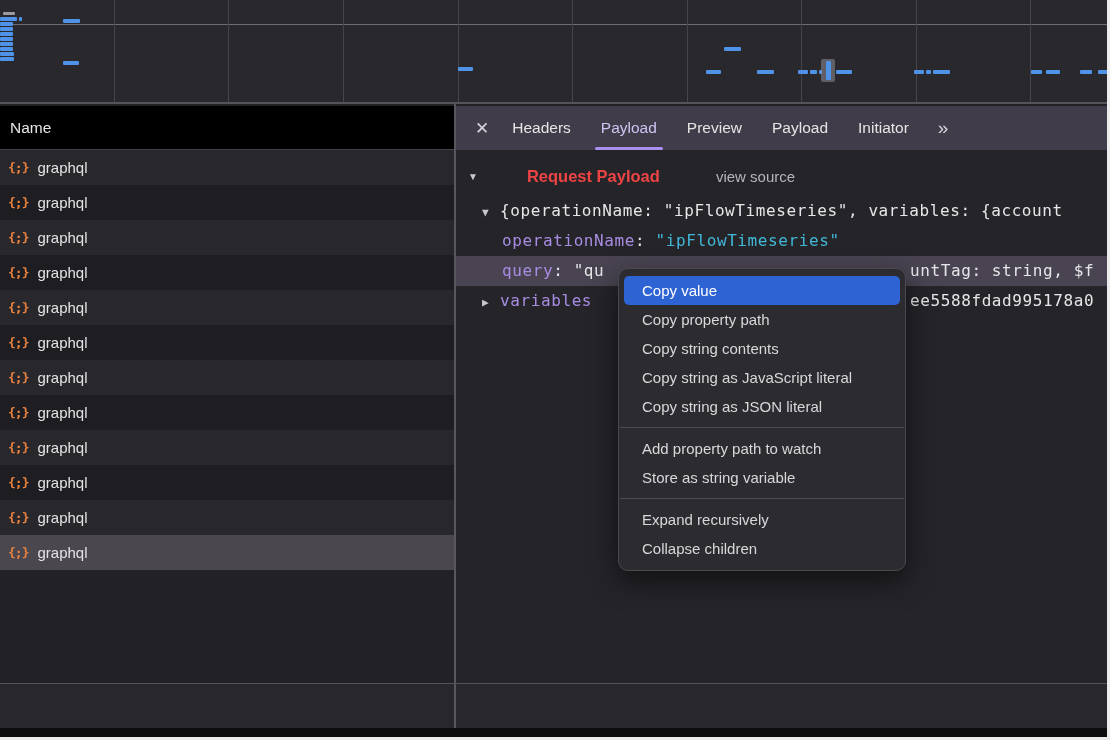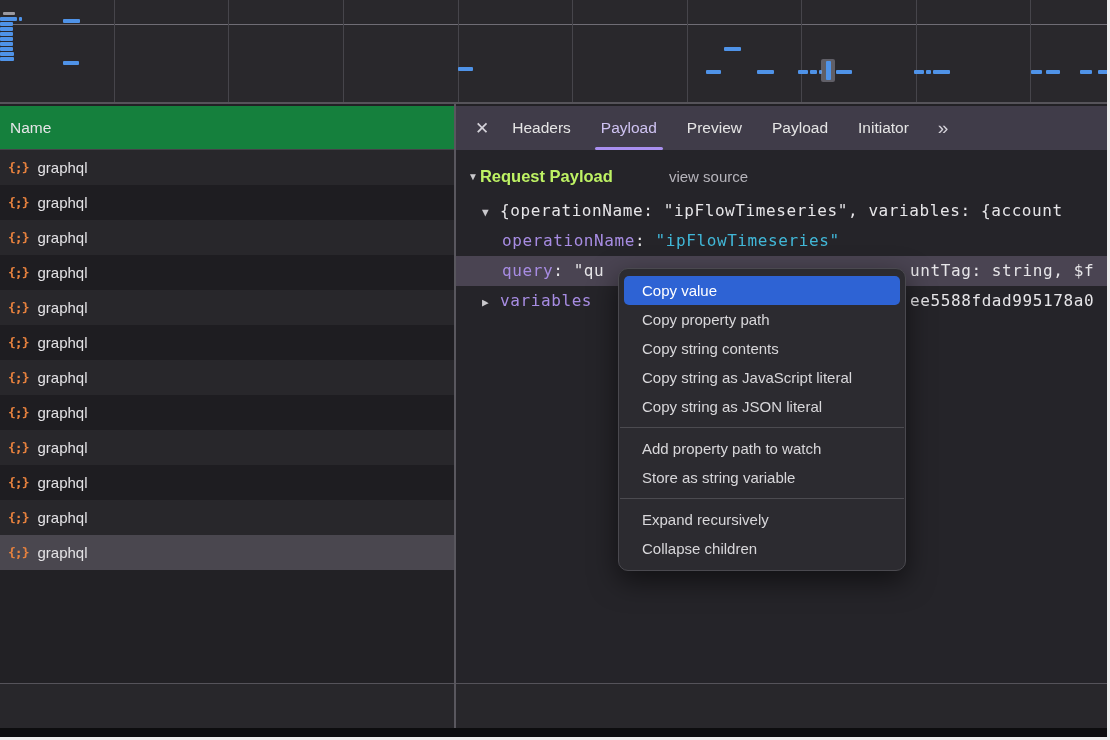--- a/index.html
+++ b/index.html
@@ -16,21 +16,21 @@
   .ov-gray-bar { position:absolute; height:3px; border-radius:1px; background:#9a99a0; }
   .ov-marker { position:absolute; background:rgba(165,162,175,.45); border-radius:2px; }
   .ov-marker-tick { position:absolute; background:var(--bar-blue,#4f93e8); border-radius:1px; }
 
   
   .main { position:absolute; left:0; top:106px; right:0; bottom:0; display:flex; }
   .v-divider { position:absolute; left:454px; top:104px; width:2px; height:624px; background:#59575e; z-index:5; }
 
   
   .left-panel { width:454px; display:flex; flex-direction:column; background:#222125; }
-  .list-header { height:44px; background:#15803d; border-bottom:1px solid #454349;
+  .list-header { height:44px; background:#000000; border-bottom:1px solid #454349;
                  display:flex; align-items:center; padding-left:10px;
                  color:#e6e5e8; font-size:15.5px; }
   .net-row { height:35px; display:flex; align-items:center; padding-left:8px; gap:9px; }
   .net-row.even { background:#28272b; }
   .net-row.odd  { background:#1e1d21; }
   .net-row.selected { background:#4a474f; }
   .req-icon { font-family:"DejaVu Sans Mono", monospace; font-weight:bold; font-size:13px;
               color:var(--icon-orange,#e8823e); letter-spacing:-1px; }
   .req-label { color:#e3e2e5; font-size:15px; }
 
@@ -44,21 +44,21 @@
   .tab.active { color:var(--tab-active-text,#cfc3f2); }
   .tab.active::after { content:""; position:absolute; left:9px; right:9px; bottom:0;
          height:3px; border-radius:2px; background:var(--accent-purple,#a98ff0); }
   .overflow { color:#d5d3da; font-size:19px; letter-spacing:-2px; margin-left:14px; }
 
   .detail-body { position:relative; flex:1; overflow:hidden;
                  font-family:"DejaVu Sans Mono", monospace; }
   .section-row { display:flex; align-items:center; height:46px; padding:6px 0 0 14px;
                  font-family:"Liberation Sans", sans-serif; }
   .tri { color:#c9c8cc; font-size:10px; margin-right:2px; }
-  .section-title { color:#bef264; font-size:16.5px; font-weight:bold; }
+  .section-title { color:#ef4444; font-size:16.5px; font-weight:bold;margin-left:47px; }
   .view-source { color:#b6b4bb; font-size:15px; margin-left:56px; }
   .tree-row { position:relative; height:30px; line-height:30px; white-space:nowrap;
               overflow:hidden; font-size:16px; letter-spacing:.6px; color:#dcdbdf; }
   .tree-row .tri { display:inline-block; width:16px; font-size:11px; letter-spacing:0; }
   .pad1 { padding-left:28px; }
   .pad2 { padding-left:48px; }
   .tree-row.highlight { background:#4a4452; }
   .key { color:var(--key-purple,#a78ce2); }
   .str { color:var(--string-cyan,#41b7d7); }
   .plain { color:#e6e5e8; }

